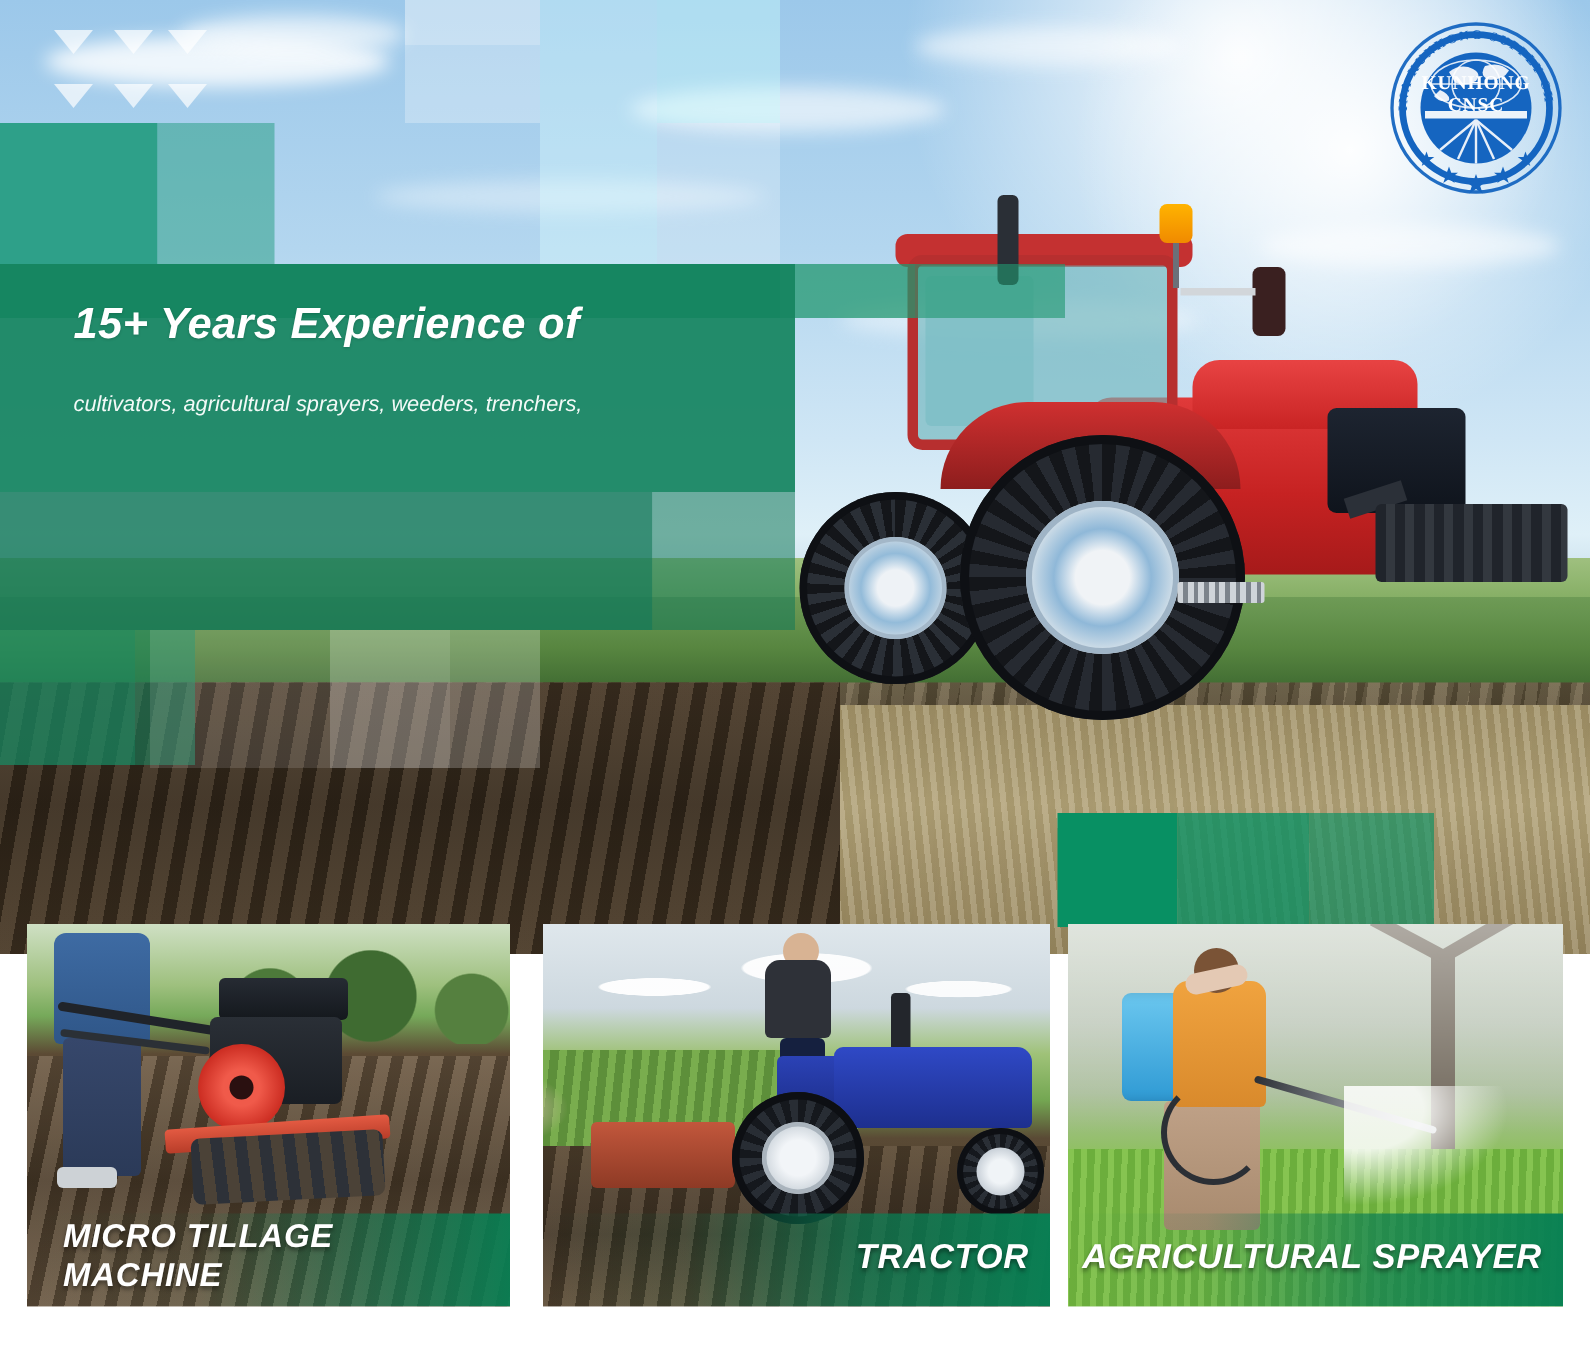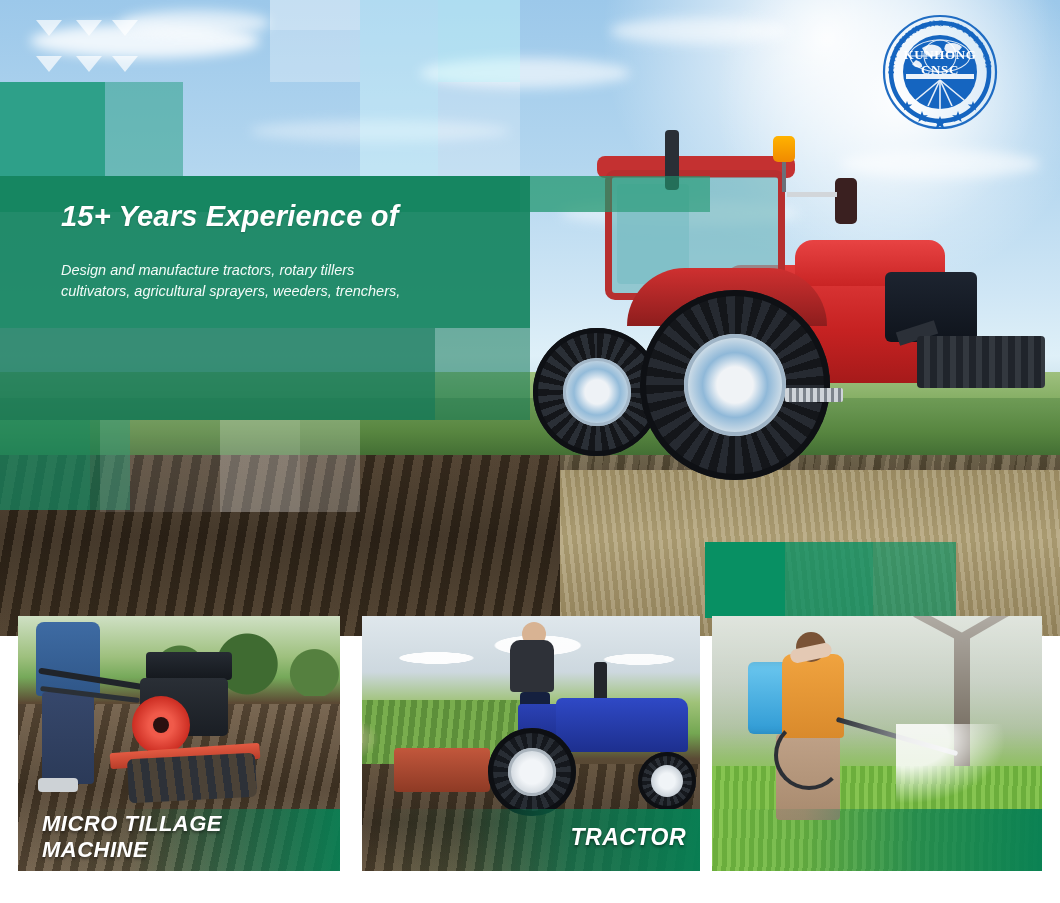--- a/index.html
+++ b/index.html
@@ -121,32 +121,32 @@
 
   .b-mos-a { left:100px; top:420px; width:120px; height:92px; background:rgba(255,255,255,.12); }
   .b-mos-b { left:220px; top:420px; width:80px;  height:92px; background:rgba(255,255,255,.30); }
   .b-mos-c { left:300px; top:420px; width:60px;  height:92px; background:rgba(255,255,255,.22); }
 
   .b-br-1 { left:705px; top:542px; width:80px;  height:76px; background:#089063; }
   .b-br-2 { left:785px; top:542px; width:88px;  height:76px; background:rgba(8,144,99,.78); }
   .b-br-3 { left:873px; top:542px; width:83px;  height:76px; background:rgba(8,144,99,.66); }
 
   
-  .hero-copy { position:absolute; left:61px; top:196px; width:470px; }
+  .hero-copy { position:absolute; left:49px; top:196px; width:470px; }
   .headline {
     font-size:29px; line-height:40px; font-weight:bold; font-style:italic;
     color:#ffffff; letter-spacing:.2px; text-shadow:0 1px 2px rgba(0,0,0,.18);
   }
   .subcopy {
     margin-top:24px; font-size:14.5px; line-height:21px; font-style:italic;
     color:#f2faf7; width:400px;
   }
 
   
-  .logo { position:absolute; left:876px; top:8px; width:128px; height:128px; }
+  .logo { position:absolute; left:920px; top:8px; width:128px; height:128px; }
   .logo svg { display:block; }
 
   
   .cards { position:absolute; left:0; top:616px; width:1060px; height:327px; }
   .card { position:absolute; top:0; height:255px; overflow:hidden; }
   .card-1 { left:18px;  width:322px; }
   .card-2 { left:362px; width:338px; }
   .card-3 { left:712px; width:330px; }
   .card-img { position:absolute; inset:0; }
   .card-label {
@@ -314,21 +314,20 @@
 
     <div class="blk b-br-1"></div>
     <div class="blk b-br-2"></div>
     <div class="blk b-br-3"></div>
 
     <div class="hero-copy">
       <div class="headline">
         <div>15+ Years Experience of</div>
       </div>
       <div class="subcopy">
-        <div>Design and manufacture tractors, rotary tillers</div>
         <div>cultivators, agricultural sprayers, weeders, trenchers,</div>
       </div>
     </div>
 
     <div class="logo">
       <svg width="128" height="128" viewBox="0 0 128 128" aria-hidden="true">
         <defs>
           <path id="arcTop" d="M 18,64 A 46,46 0 0 1 110,64" fill="none"></path>
         </defs>
         <circle cx="64" cy="64" r="56" fill="none" stroke="#1565c0" stroke-width="2.2" opacity=".95"></circle>
@@ -439,16 +438,17 @@
           <div class="c3-pants"></div>
           <div class="c3-shirt"></div>
           <div class="c3-head"></div>
           <div class="c3-scarf"></div>
           <div class="c3-hose"></div>
           <div class="c3-wand"></div>
         </div>
         <div class="c3-mist"></div>
       </div>
       <div class="lbl-band"></div>
+      <div class="card-label">AGRICULTURAL SPRAYER</div>
     </div>
 
   </div>
 </div>
 
 </body></html>

